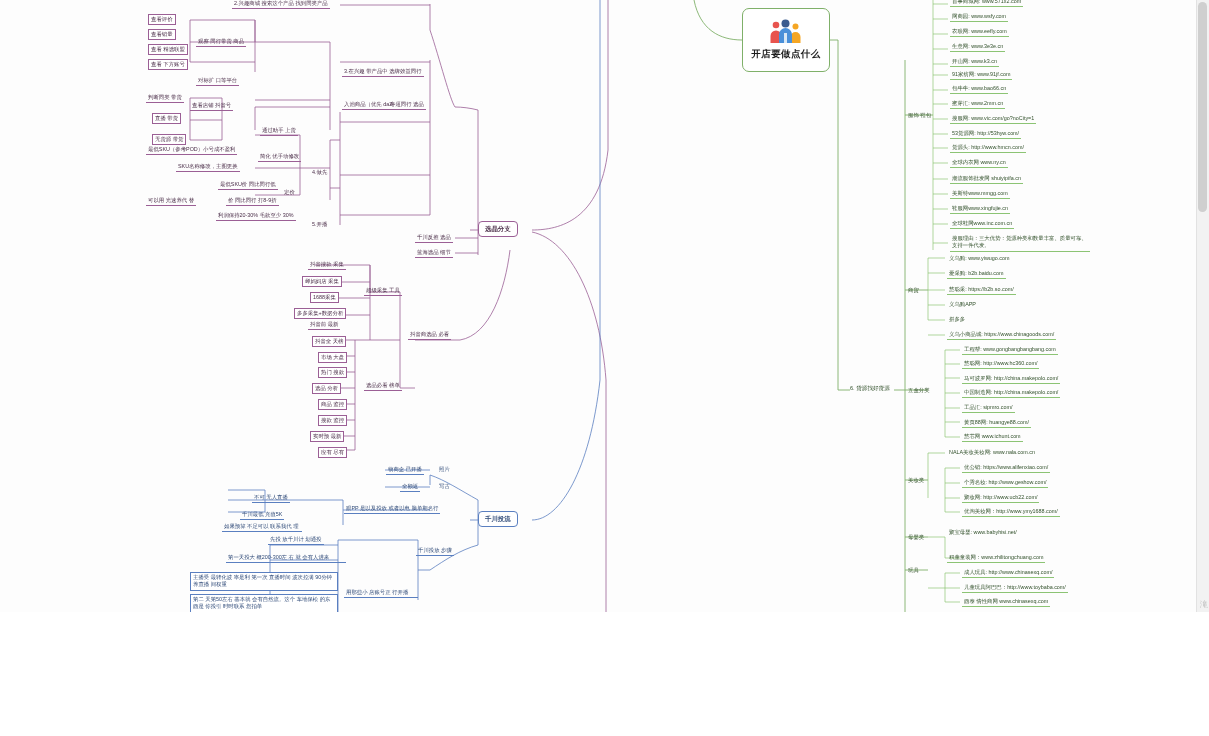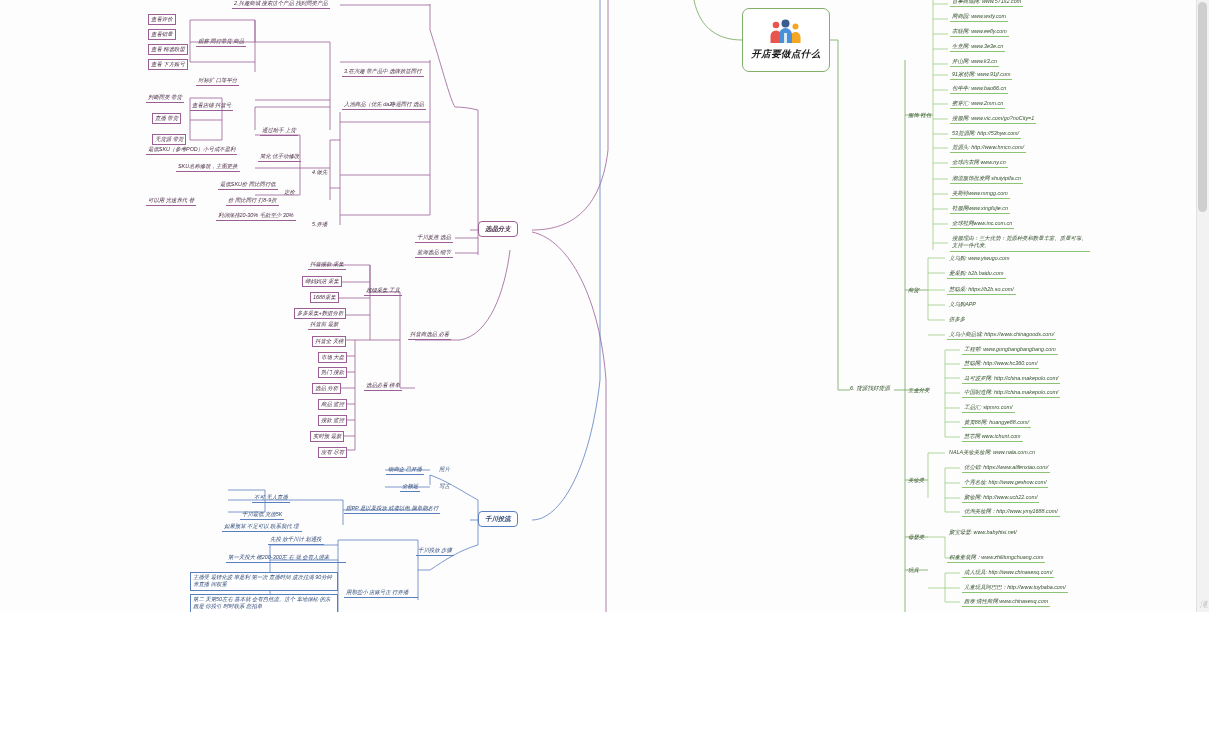--- a/index.html
+++ b/index.html
@@ -7,21 +7,20 @@
     width: 1209px; height: 736px;
     background: #ffffff;
     font-family: "Liberation Sans", "DejaVu Sans", sans-serif;
     overflow: hidden;
   }
   #canvas {
     position: relative;
     width: 1209px; height: 612px;
     background: #fdfdfd;
     overflow: hidden;
-    font-style: italic;
   }
   svg.links { position: absolute; left: 0; top: 0; width: 1209px; height: 736px; pointer-events: none; }
 
   
   .node {
     position: absolute;
     font-size: 5.4px;
     line-height: 1.35;
     color: #3a3a3a;
     white-space: nowrap;

